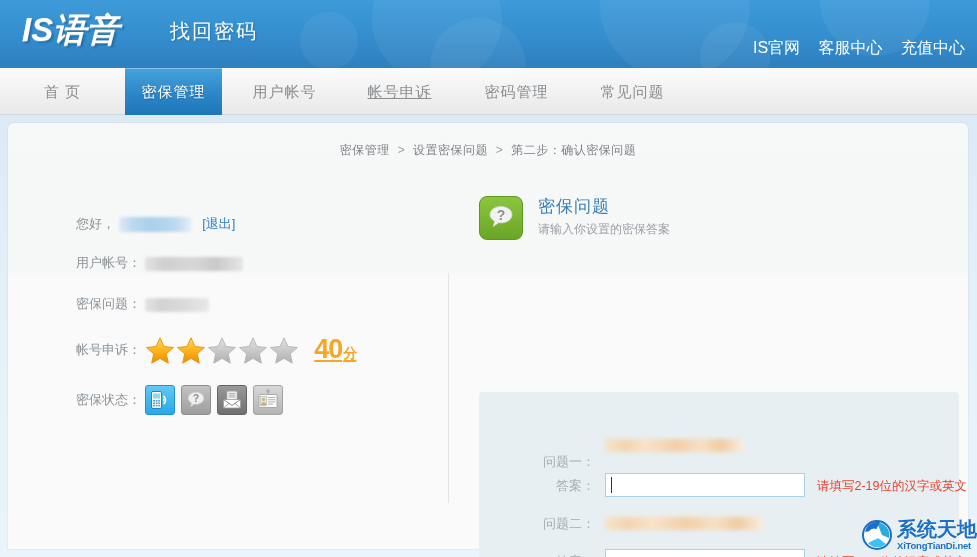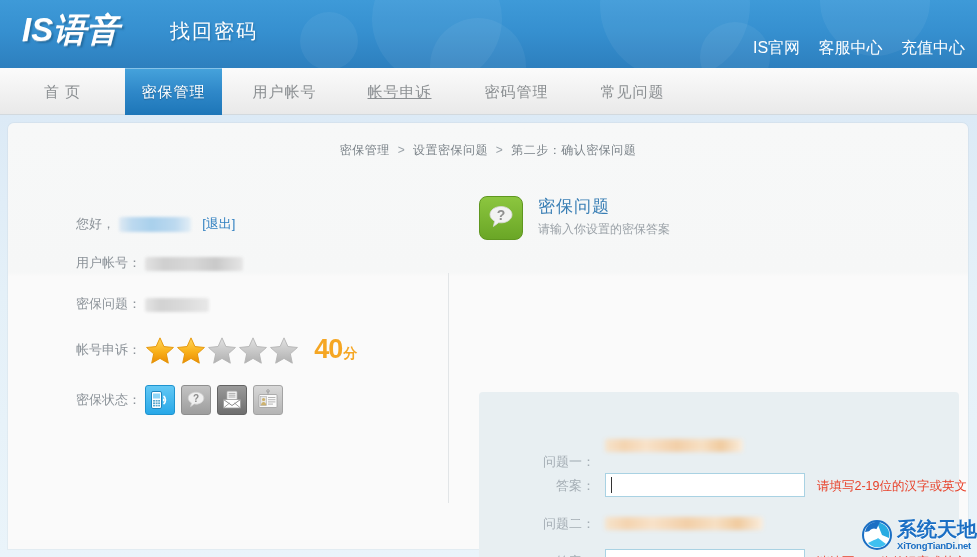--- a/index.html
+++ b/index.html
@@ -107,21 +107,21 @@
     background: linear-gradient(90deg,#e4e4e4 0%, #d2d2d2 25%, #dadada 60%, #e8e8e8 100%);
     filter: blur(1.8px);
   }
   .logout { color: #2f7fc0; text-decoration: none; font-size: 13px; cursor: pointer; margin-left: 8px; }
 
   
   .stars { display: inline-flex; gap: 1px; vertical-align: middle; }
   .star { width: 30px; height: 28px; display: block; }
   .score {
     font-size: 27px; font-weight: bold; color: #f5a623; vertical-align: middle;
-    margin-left: 12px; letter-spacing: -1px;
+    margin-left: 12px; letter-spacing: -1px; text-decoration: underline;
   }
   .score .unit { font-size: 14px; font-weight: bold; margin-left: 1px; }
 
   
   .st-icons { display: inline-flex; gap: 6px; vertical-align: middle; }
   .st-ico {
     width: 30px; height: 30px; border-radius: 3px;
     display: flex; align-items: center; justify-content: center;
     position: relative;
   }

